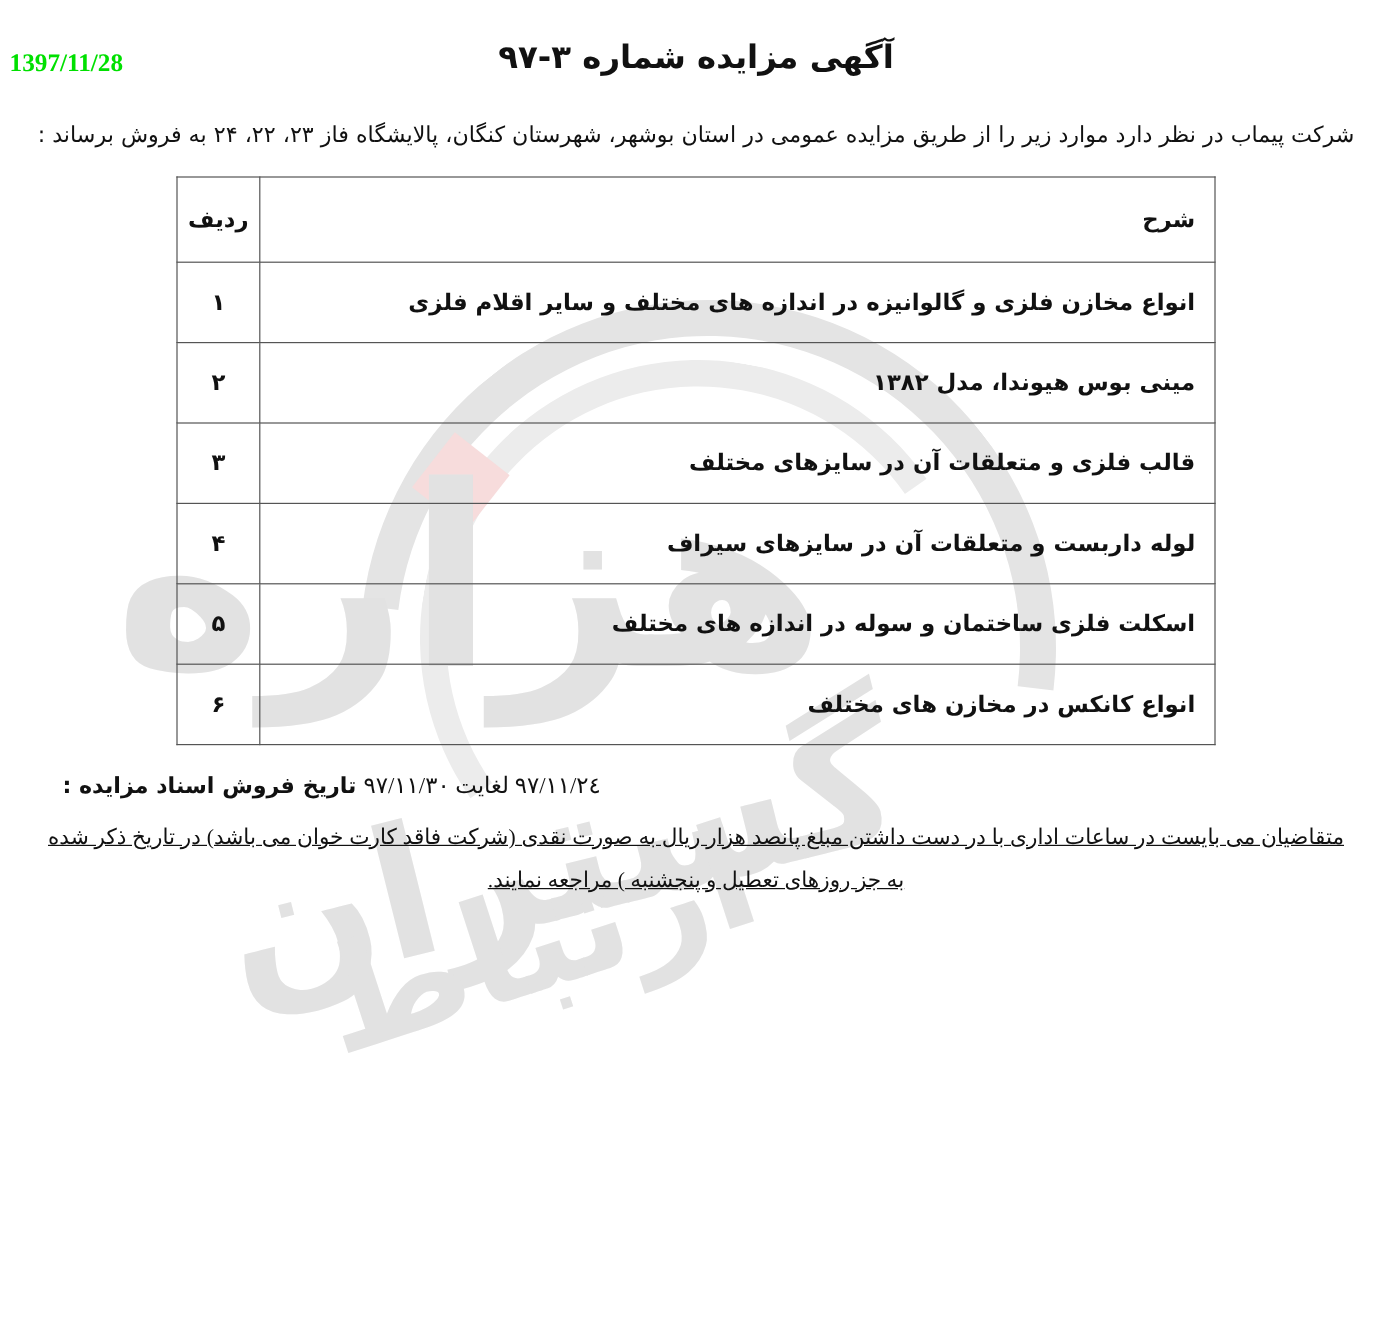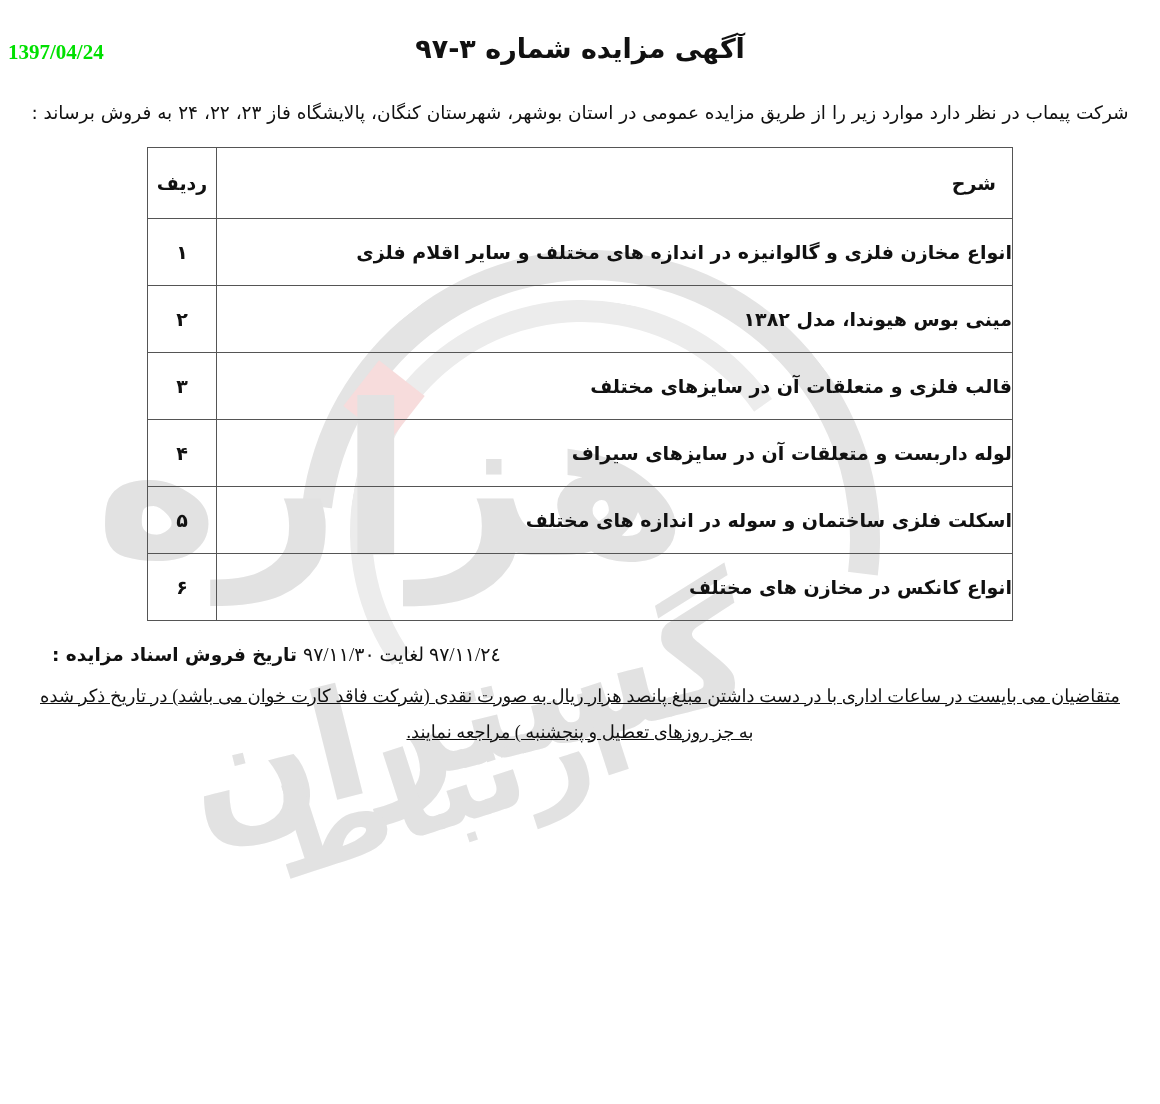--- a/index.html
+++ b/index.html
@@ -133,21 +133,21 @@
     border-collapse: collapse;
     table-layout: fixed;
     background: transparent;
   }
   table.auction-table th,
   table.auction-table td {
     border: 1px solid #555;
     background: transparent;
     font-weight: 700;
     font-size: 19px;
-    padding: 0 0;
+    padding: 0 16px;
     height: 66px;
     vertical-align: middle;
   }
   table.auction-table th.col-radif,
   table.auction-table td.col-radif {
     width: 68px;
     text-align: center;
     padding: 0;
   }
   table.auction-table th.col-sharh,
@@ -225,21 +225,21 @@
   <div class="wm-arc"></div>
   <div class="wm-arc2"></div>
   <div class="wm-diamond"></div>
   <div class="wm-text wm-a">هزاره</div>
   <div class="wm-text wm-b">گستران</div>
   <div class="wm-text wm-c">ارتباط</div>
 </div>
 
 <div id="content">
 
-  <div id="date-stamp">1397/04/24</div>
+  <div id="date-stamp">1397/11/28</div>
 
   <h1 id="page-title">آگهی مزایده شماره ۳-۹۷</h1>
 
   <div id="intro-line">شرکت پیماب در نظر دارد موارد زیر را از طریق مزایده عمومی در استان بوشهر، شهرستان کنگان، پالایشگاه فاز ۲۳، ۲۲، ۲۴ به فروش برساند :</div>
 
   <div id="auction-table-wrap">
     <table class="auction-table">
       <thead>
         <tr>
           <th class="col-sharh">شرح</th>

